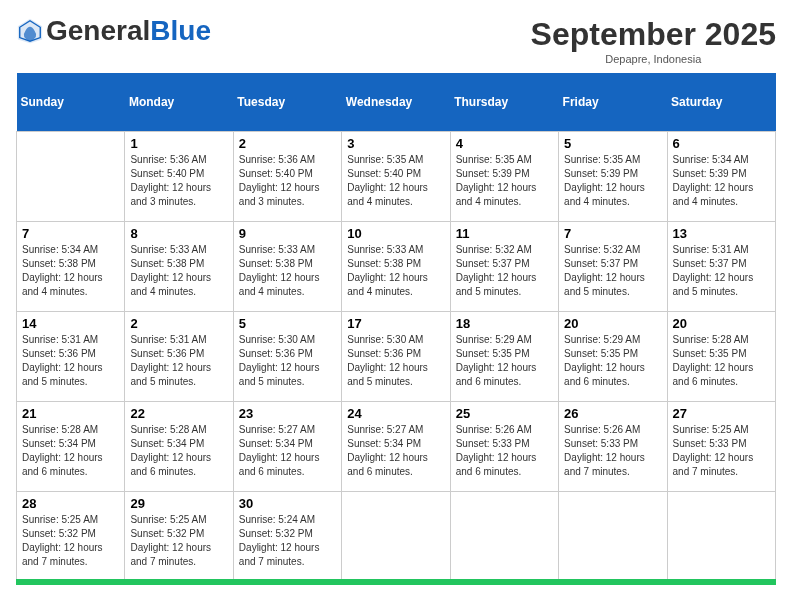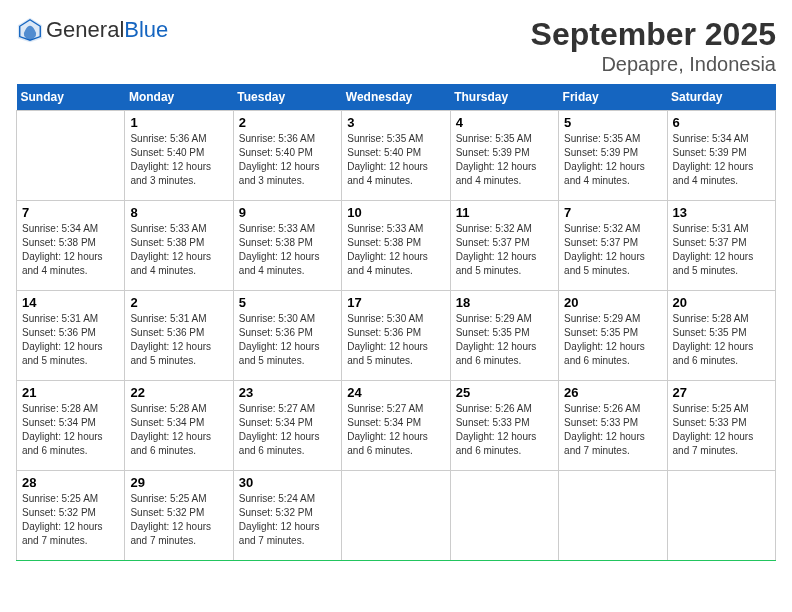--- a/index.html
+++ b/index.html
@@ -14,52 +14,52 @@
       display: flex;
       justify-content: space-between;
       align-items: flex-start;
       margin-bottom: 8px;
     }
     .logo {
       display: flex;
       align-items: center;
     }
     .logo-text {
-      font-size: 22px;
-      font-weight: normal;
+      font-size: 28px;
+      font-weight: bold;
       line-height: 1.1;
     }
     .logo-general { color: #333; }
     .logo-blue { color: #1565c0; }
     .logo-icon {
       width: 28px;
       height: 28px;
       margin-right: 2px;
     }
     .title-block {
-      text-align: right;
+      text-align: center;
     }
     .month-title {
       font-size: 32px;
       font-weight: bold;
       color: #333;
     }
     .location {
-      font-size: 20px;
+      font-size: 11px;
       color: #555;
     }
     table {
       width: 100%;
       border-collapse: collapse;
       font-size: 11px;
     }
     thead tr th {
       background-color: #1565c0;
       color: #fff;
-      padding: 6px 4px;
+      padding: 22px 4px;
       text-align: left;
       font-size: 12px;
       font-weight: bold;
     }
     tbody tr td {
       border: 1px solid #ccc;
       vertical-align: top;
       padding: 4px 5px;
       height: 90px;
       width: 14.28%;
@@ -69,21 +69,21 @@
       font-size: 13px;
       display: block;
       margin-bottom: 2px;
     }
     .day-info {
       color: #333;
       font-size: 10px;
       line-height: 1.4;
     }
     tbody tr td:first-child { border-left: 1px solid #ccc; }
-    tbody tr:last-child td { border-bottom: 1px solid #22c55e; }
+    tbody tr:last-child td { border-bottom: 6px solid #22c55e; }
     .empty { background: #fff; }
     thead tr th:first-child { border-radius: 0; }
   </style>
 </head>
 <body>
 
 <div class="header">
   <div class="logo">
     <svg class="logo-icon" viewBox="0 0 30 30" xmlns="http://www.w3.org/2000/svg">
       <polygon points="15,2 28,10 28,24 15,28 2,24 2,10" fill="#1565c0" opacity="0.15"></polygon>

